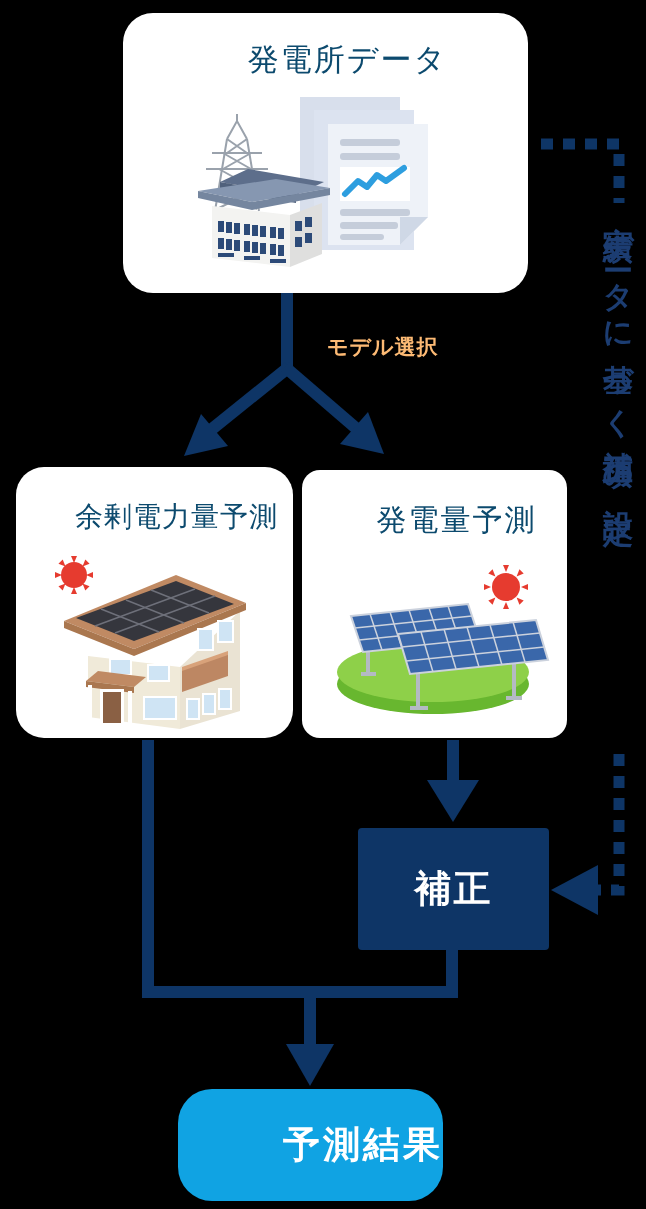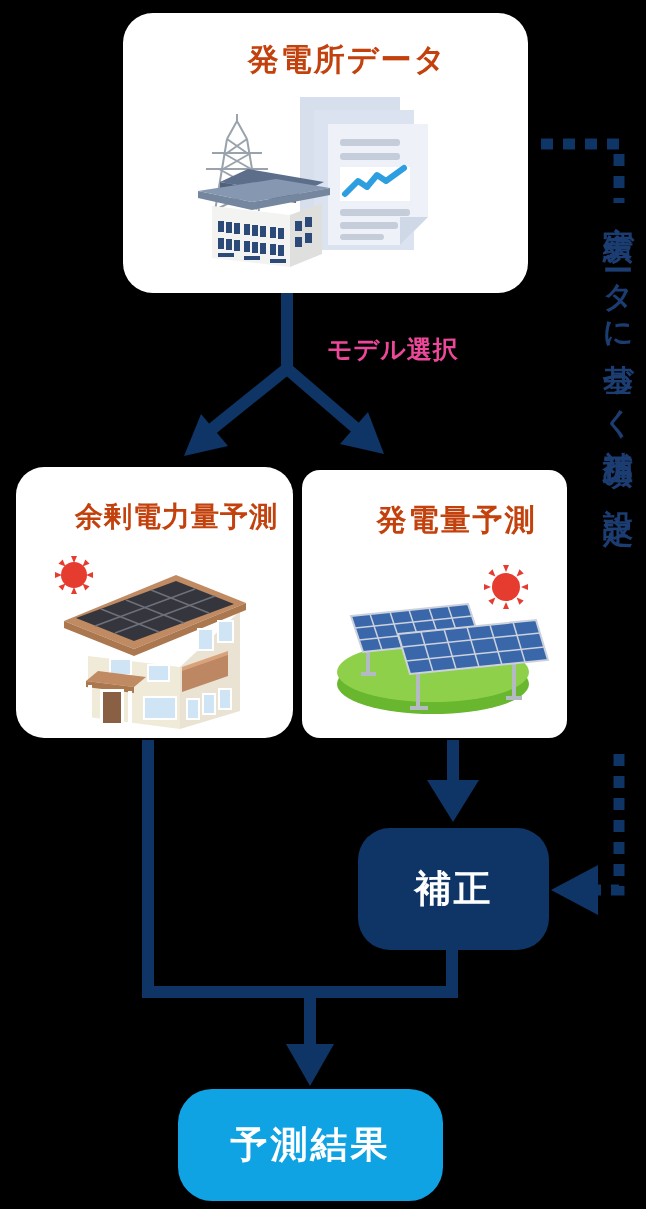--- a/index.html
+++ b/index.html
@@ -11,43 +11,43 @@
   .connectors { position:absolute; left:0; top:0; }
   .ln   { stroke:#0e3566; stroke-width:12; fill:none; stroke-linejoin:miter; }
   .dash { stroke:#0e3566; stroke-width:11; fill:none; stroke-dasharray:12 10; }
   .fl   { fill:#0e3566; }
 
   .node { position:absolute; background:#fff; border-radius:30px; }
   .top-box   { left:123px; top:13px;  width:405px; height:280px; }
   .left-box  { left:16px;   top:467px; width:277px; height:271px; border-radius:28px; }
   .right-box { left:302px; top:470px; width:265px; height:268px; border-radius:18px; }
 
-  .node-title { text-align:center; font-weight:bold; color:#c2410c;padding-left:44px; }
+  .node-title { text-align:center; font-weight:normal; color:#0c4a6e;padding-left:44px; }
   .top-box   .node-title { margin-top:26px; font-size:31px; letter-spacing:2px; }
   .left-box  .node-title { margin-top:31px; font-size:28px; letter-spacing:1px; }
   .right-box .node-title { margin-top:30px; font-size:30px; letter-spacing:2px; }
 
   .illus { position:absolute; }
   .illus-top   { left:55px; top:70px; }
   .illus-house { left:14px; top:88px; }
   .illus-farm  { left:16px; top:90px; }
 
   .correction {
     position:absolute; left:358px; top:828px; width:191px; height:122px;
-    background:#0e3566; border-radius:32px; display:flex; align-items:center;
+    background:#0e3566; border-radius:4px; display:flex; align-items:center;
     justify-content:center; color:#fff; font-size:37px; font-weight:bold; letter-spacing:2px;
   }
   .result {
     position:absolute; left:178px; top:1089px; width:265px; height:112px;
     background:#10a3e3; border-radius:34px; display:flex; align-items:center;
-    justify-content:center; color:#fff; font-size:37px; font-weight:bold; letter-spacing:3px;
+    justify-content:flex-end; color:#fff; font-size:37px; font-weight:bold; letter-spacing:3px;
   }
   .model-label {
-    position:absolute; left:327px; top:333px; font-size:25px; font-weight:bold;
-    color:#ec4899; letter-spacing:1px; white-space:nowrap;
+    position:absolute; left:327px; top:333px; font-size:21px; font-weight:bold;
+    color:#fdba74; letter-spacing:1px; white-space:nowrap;
   }
   .feedback-label {
     position:absolute; left:601px; top:202px; writing-mode:vertical-rl;
     font-size:30px; font-weight:bold; color:#1c3d72; letter-spacing:6px; line-height:34px;
   }
 </style>
 </head>
 <body>
 
 <div class="stage">

